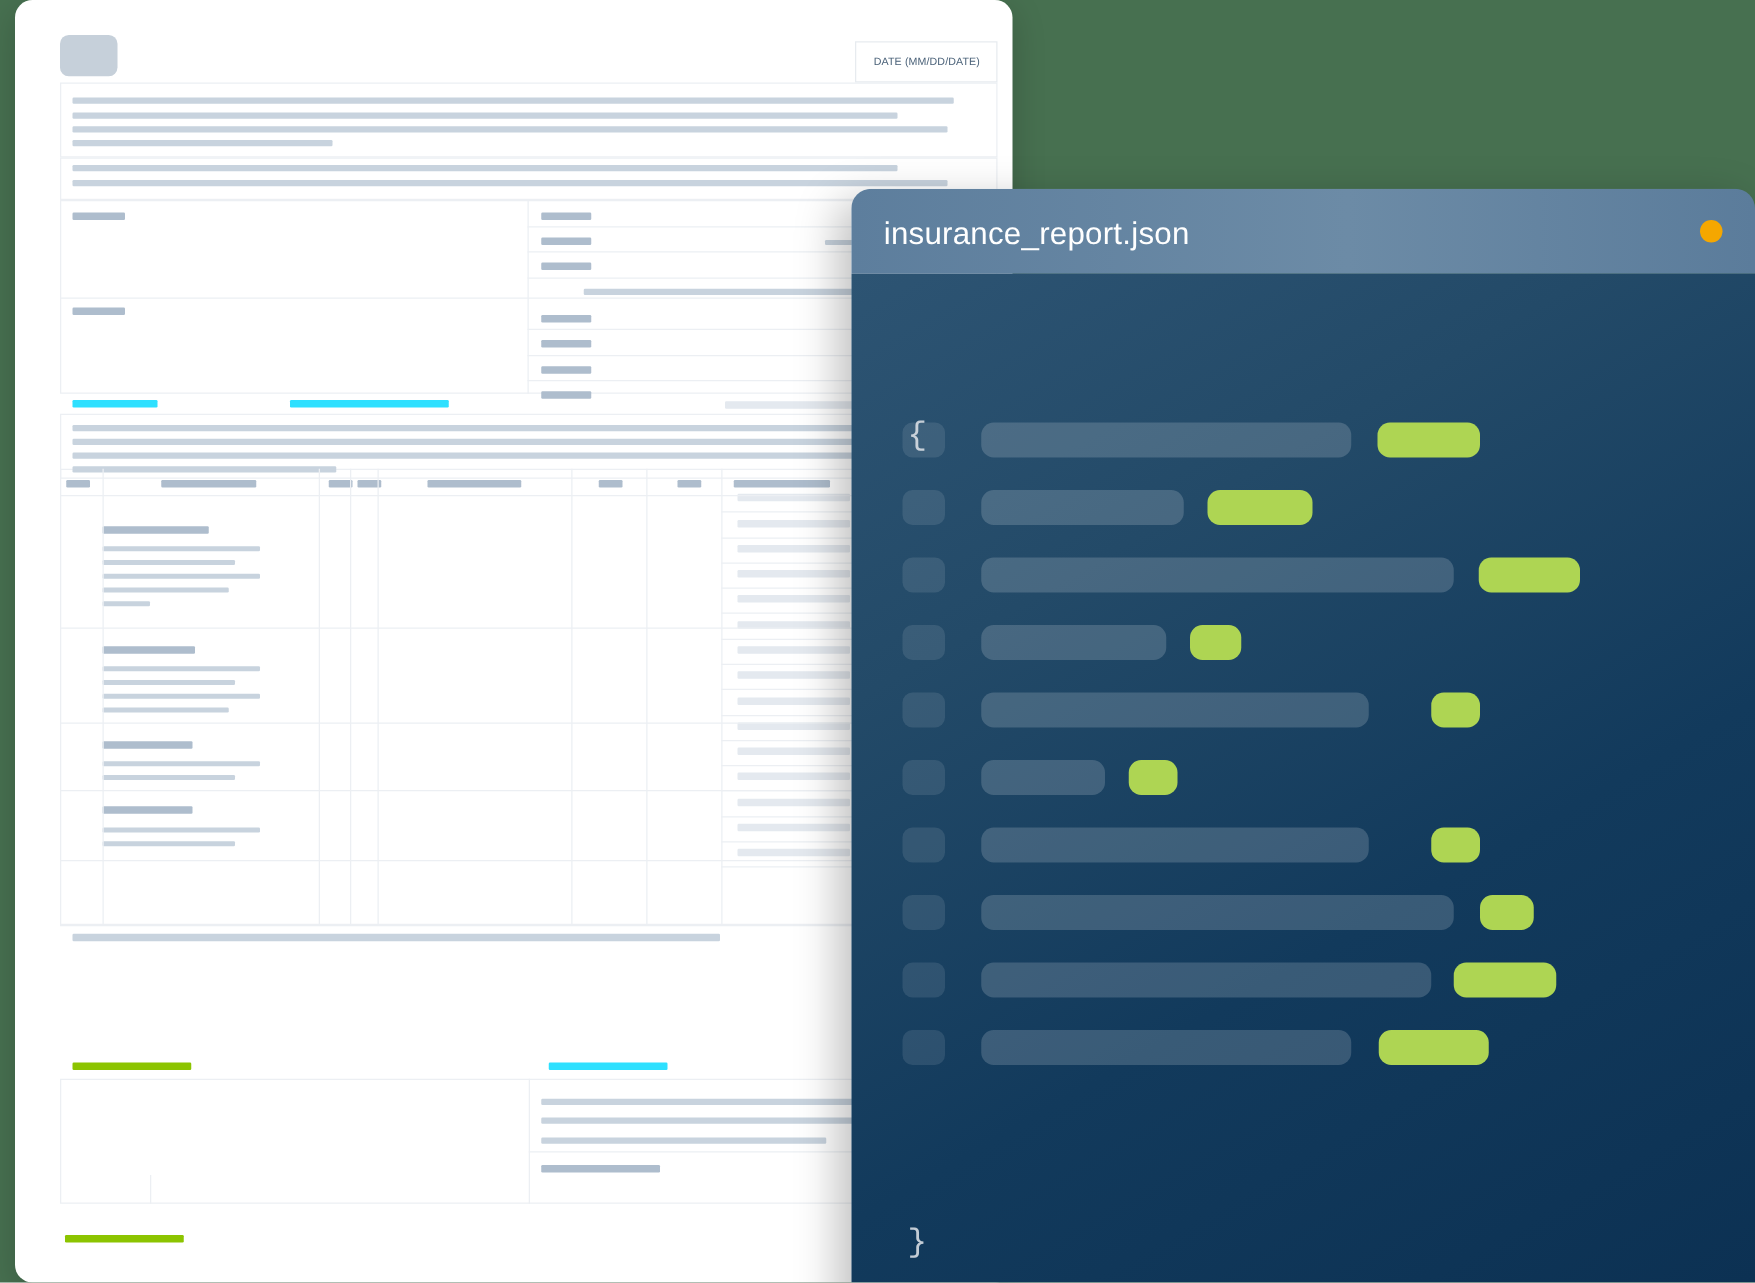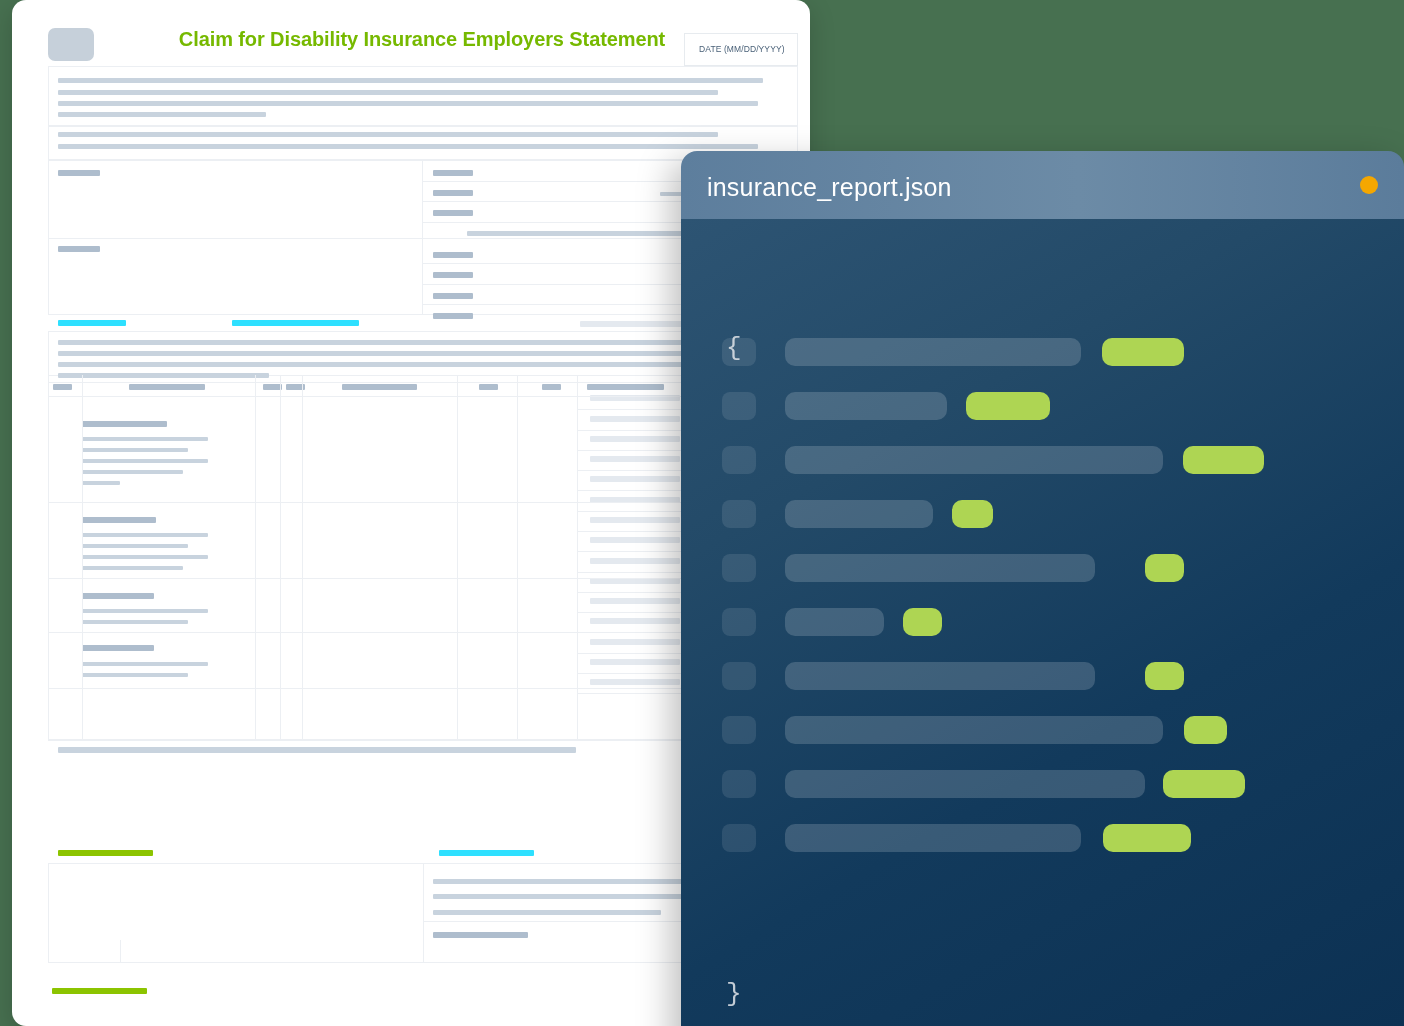--- a/index.html
+++ b/index.html
@@ -177,23 +177,22 @@
   }
 </style>
 </head>
 <body>
 
 <div id="doc-card">
   <div class="doc-inner">
 
     <div class="doc-head">
       <div class="logo-box"></div>
-      <div class="doc-title">Claim for Disability Insurance Employers Statement</div>
       <div class="date-box">
-        <span>DATE (MM/DD/YYYY)</span>
+        <span>DATE (MM/DD/DATE)</span>
       </div>
     </div>
 
     <div class="box-o" style="left:36px; top:66px; width:750px; height:60px;"></div>
     <div class="box-o" style="left:36px; top:126px; width:750px; height:34px;"></div>
     <div class="box-o" style="left:36px; top:160px; width:750px; height:155px;"></div>
     <div class="line-v" style="left:410px; top:160px; height:155px;"></div>
     <div class="line-h" style="left:36px; top:238px; width:750px;"></div>
     <div class="line-h" style="left:410px; top:181px; width:376px;"></div>
     <div class="line-h" style="left:410px; top:201px; width:376px;"></div>

